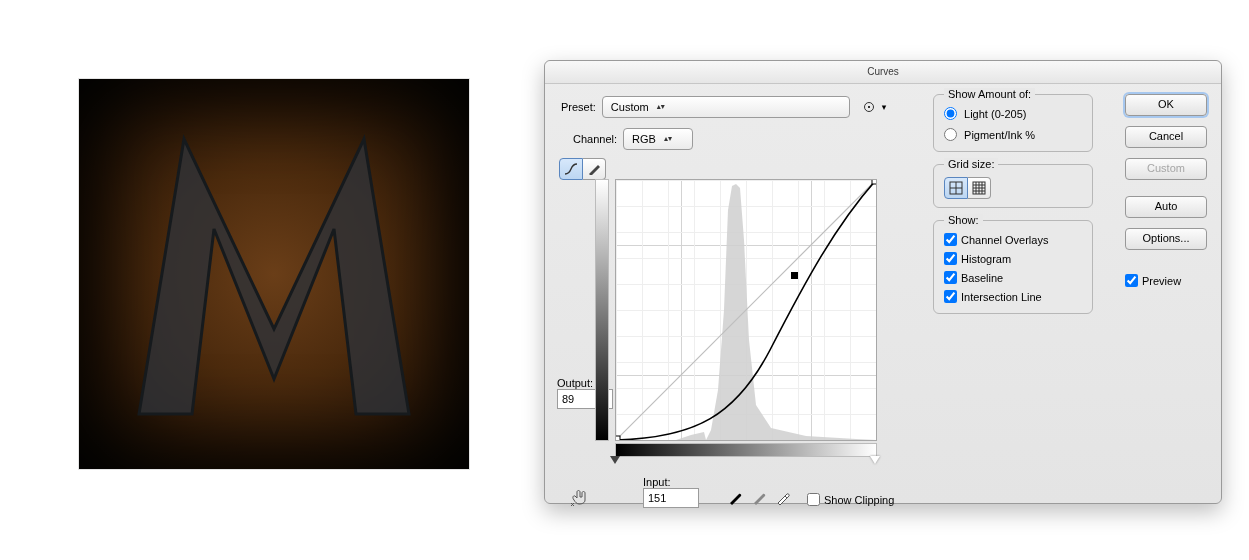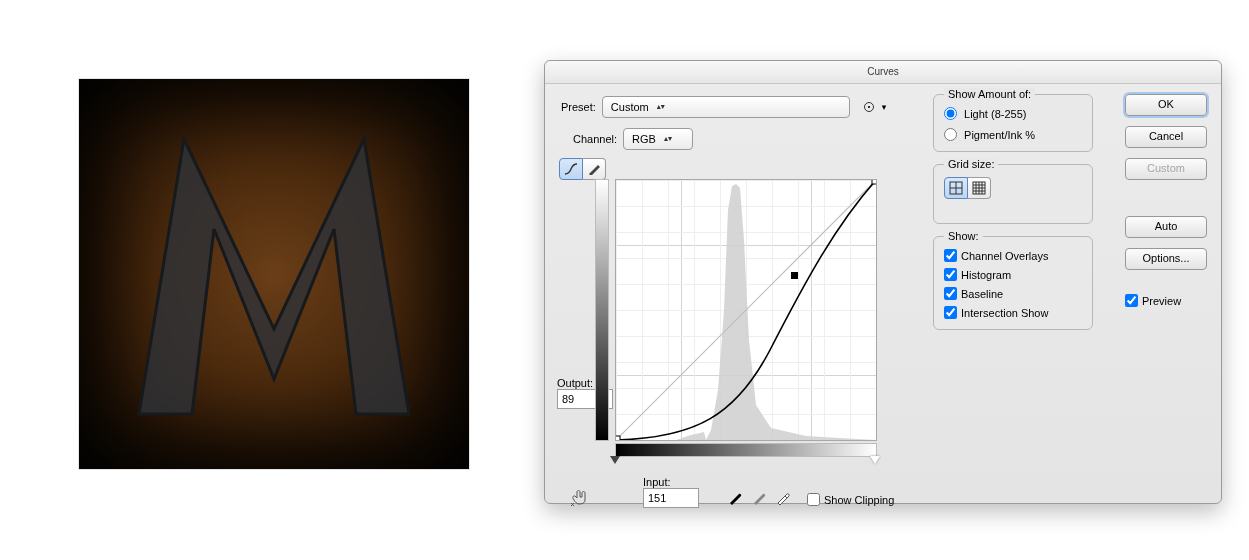--- a/index.html
+++ b/index.html
@@ -229,29 +229,29 @@
         <input type="checkbox" style="">
         <span>Show Clipping</span>
       </label>
     </div>
 
     <div style="position:absolute; left:388px; top:10px; width:160px; display:flex; flex-direction:column; gap:12px;">
       <div class="group">
         <span class="legend">Show Amount of:</span>
         <label style="display:block;margin-top:4px">
           <input type="radio" name="amt" checked="" style="">
-          <span>Light  (8-255)</span>
+          <span>Light  (0-205)</span>
         </label>
         <label style="display:block;margin-top:8px">
           <input type="radio" name="amt" style="">
           <span>Pigment/Ink %</span>
         </label>
       </div>
 
-      <div class="group" style="padding-bottom:24px">
+      <div class="group" style="padding-bottom:8px">
         <span class="legend">Grid size:</span>
         <div style="display:flex;margin-top:4px">
           <span class="tinybtn active" style="border-radius:4px 0 0 4px">
             <svg width="14" height="14">
                 <rect x="1" y="1" width="12" height="12" fill="none" stroke="#333"></rect>
                 <line x1="7" y1="1" x2="7" y2="13" stroke="#333"></line>
                 <line x1="1" y1="7" x2="13" y2="7" stroke="#333"></line>
               </svg>
           </span>
           <span class="tinybtn" style="border-radius:0 4px 4px 0;border-left:none">
@@ -261,29 +261,29 @@
               </svg>
           </span>
         </div>
       </div>
 
       <div class="group">
         <span class="legend">Show:</span>
         <label style="display:block;margin-top:4px"><input type="checkbox" checked="" style=""><span>Channel Overlays</span></label>
         <label style="display:block;margin-top:6px"><input type="checkbox" checked="" style=""><span>Histogram</span></label>
         <label style="display:block;margin-top:6px"><input type="checkbox" checked="" style=""><span>Baseline</span></label>
-        <label style="display:block;margin-top:6px"><input type="checkbox" checked="" style=""><span>Intersection Show</span></label>
+        <label style="display:block;margin-top:6px"><input type="checkbox" checked="" style=""><span>Intersection Line</span></label>
       </div>
     </div>
 
     <div style="position:absolute; right:14px; top:10px; display:flex; flex-direction:column; gap:10px; align-items:flex-start;">
       <div class="btn default">OK</div>
       <div class="btn">Cancel</div>
       <div class="btn disabled">Custom</div>
-      <div class="btn" style="margin-top:26px">Auto</div>
+      <div class="btn" style="margin-top:6px">Auto</div>
       <div class="btn">Options...</div>
       <label style="margin-top:14px;display:flex;align-items:center">
         <input type="checkbox" checked="" style="">
         <span>Preview</span>
       </label>
     </div>
 
   </div>
 </div>
 

